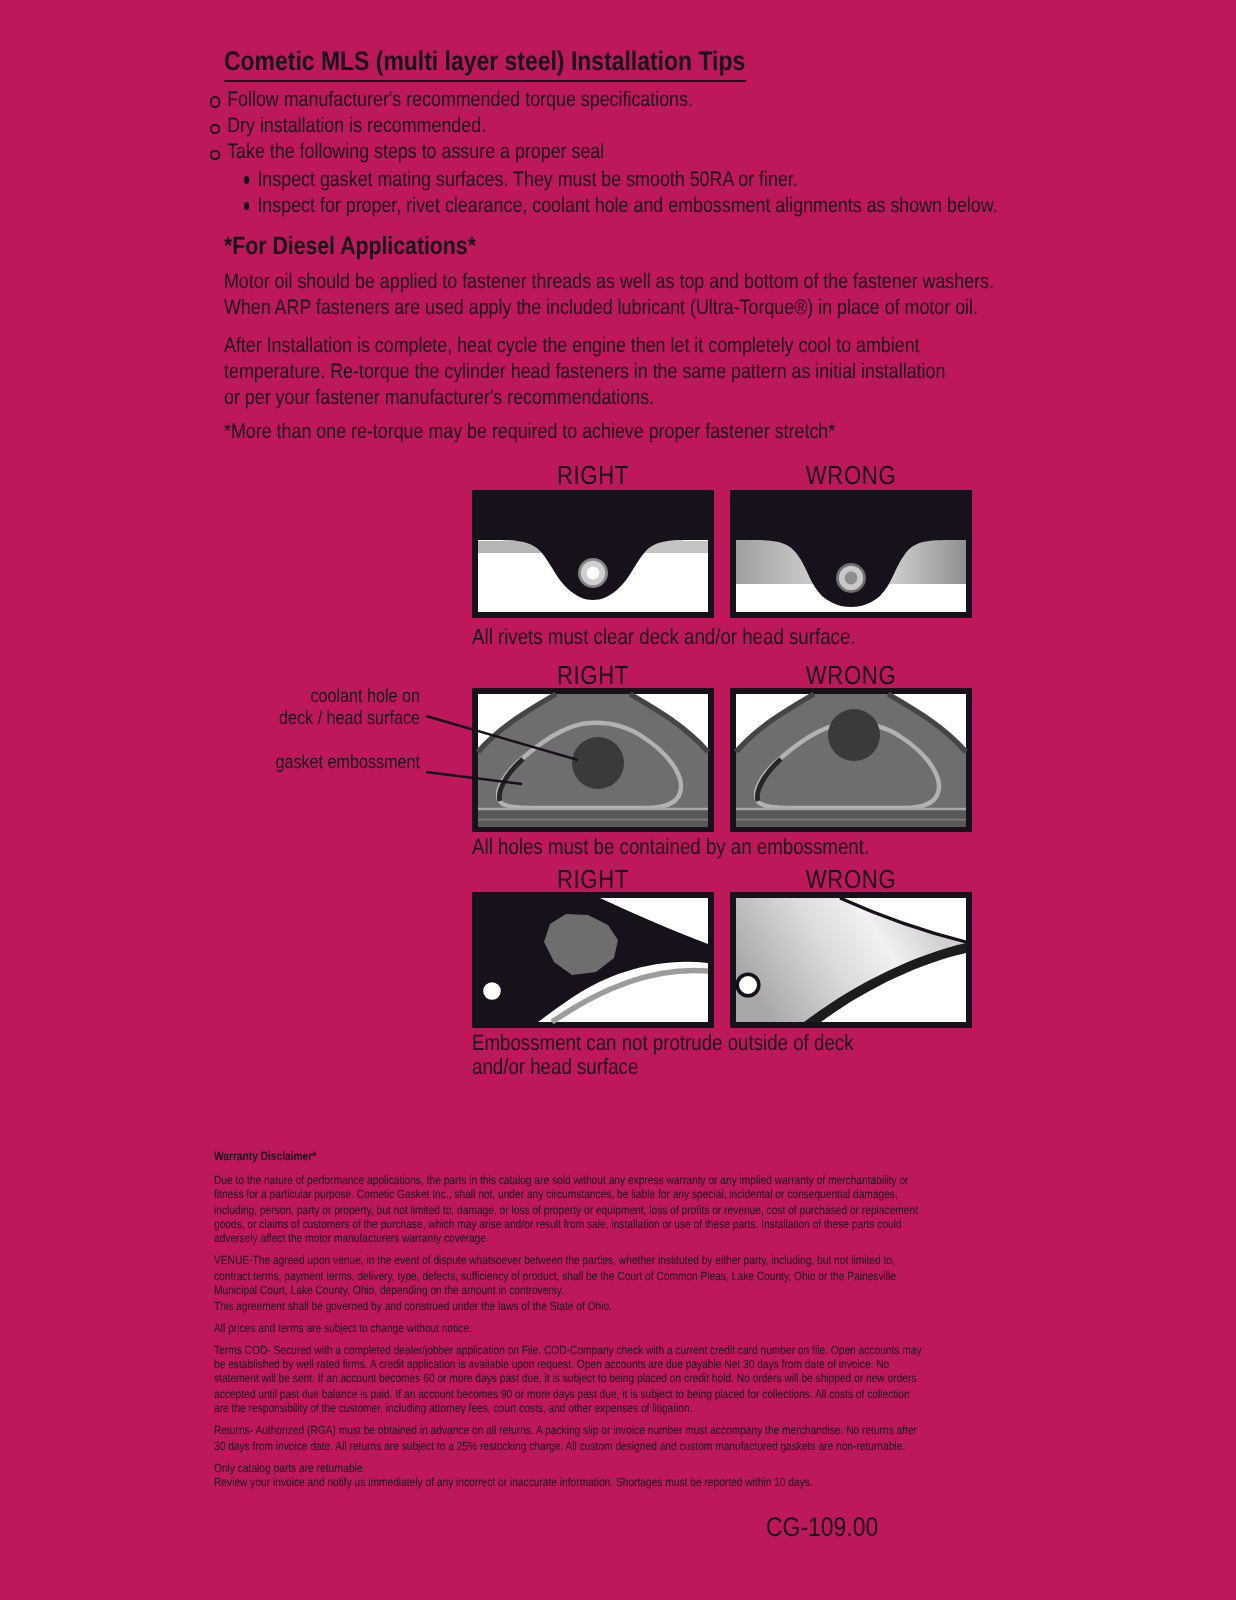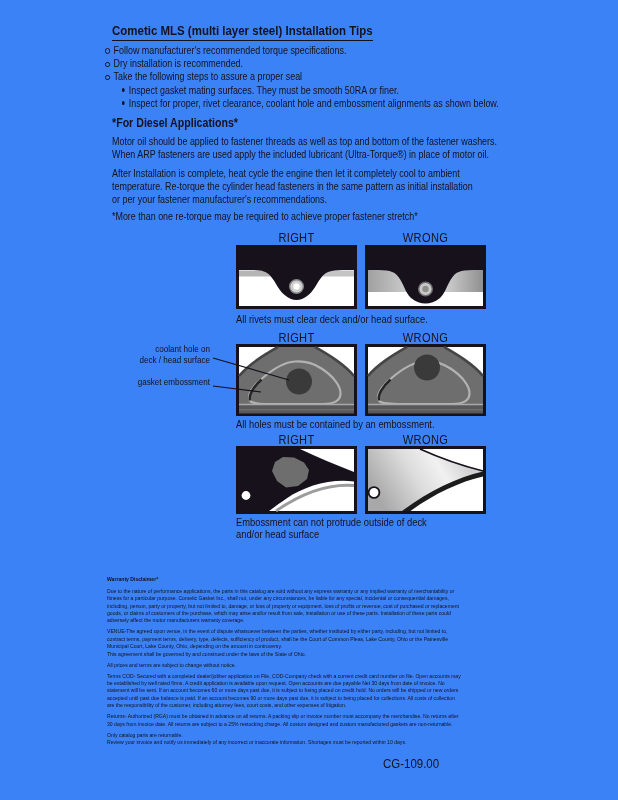--- a/index.html
+++ b/index.html
@@ -1,18 +1,18 @@
 <!DOCTYPE html>
 <html><head>
 <meta charset="utf-8">
 <style>
   html,body { margin:0; padding:0; background:#e8e8e8; }
   .page {
     position:relative; width:618px; height:800px; margin:0 auto;
-    background:#3b82f6; overflow:hidden;
+    background:#be185d; overflow:hidden;
     font-family:"Liberation Sans", sans-serif; color:#17111b;
   }
   .abs { position:absolute; }
   .cond { transform:scaleX(0.85); transform-origin:0 0; }
   .cond-c { transform:scaleX(0.85); transform-origin:50% 0; }
   .cond-r { transform:scaleX(0.85); transform-origin:100% 0; }
   .txt { white-space:pre-line; }
 
   .doc-title {
     left:112px; top:23px; width:420px;

